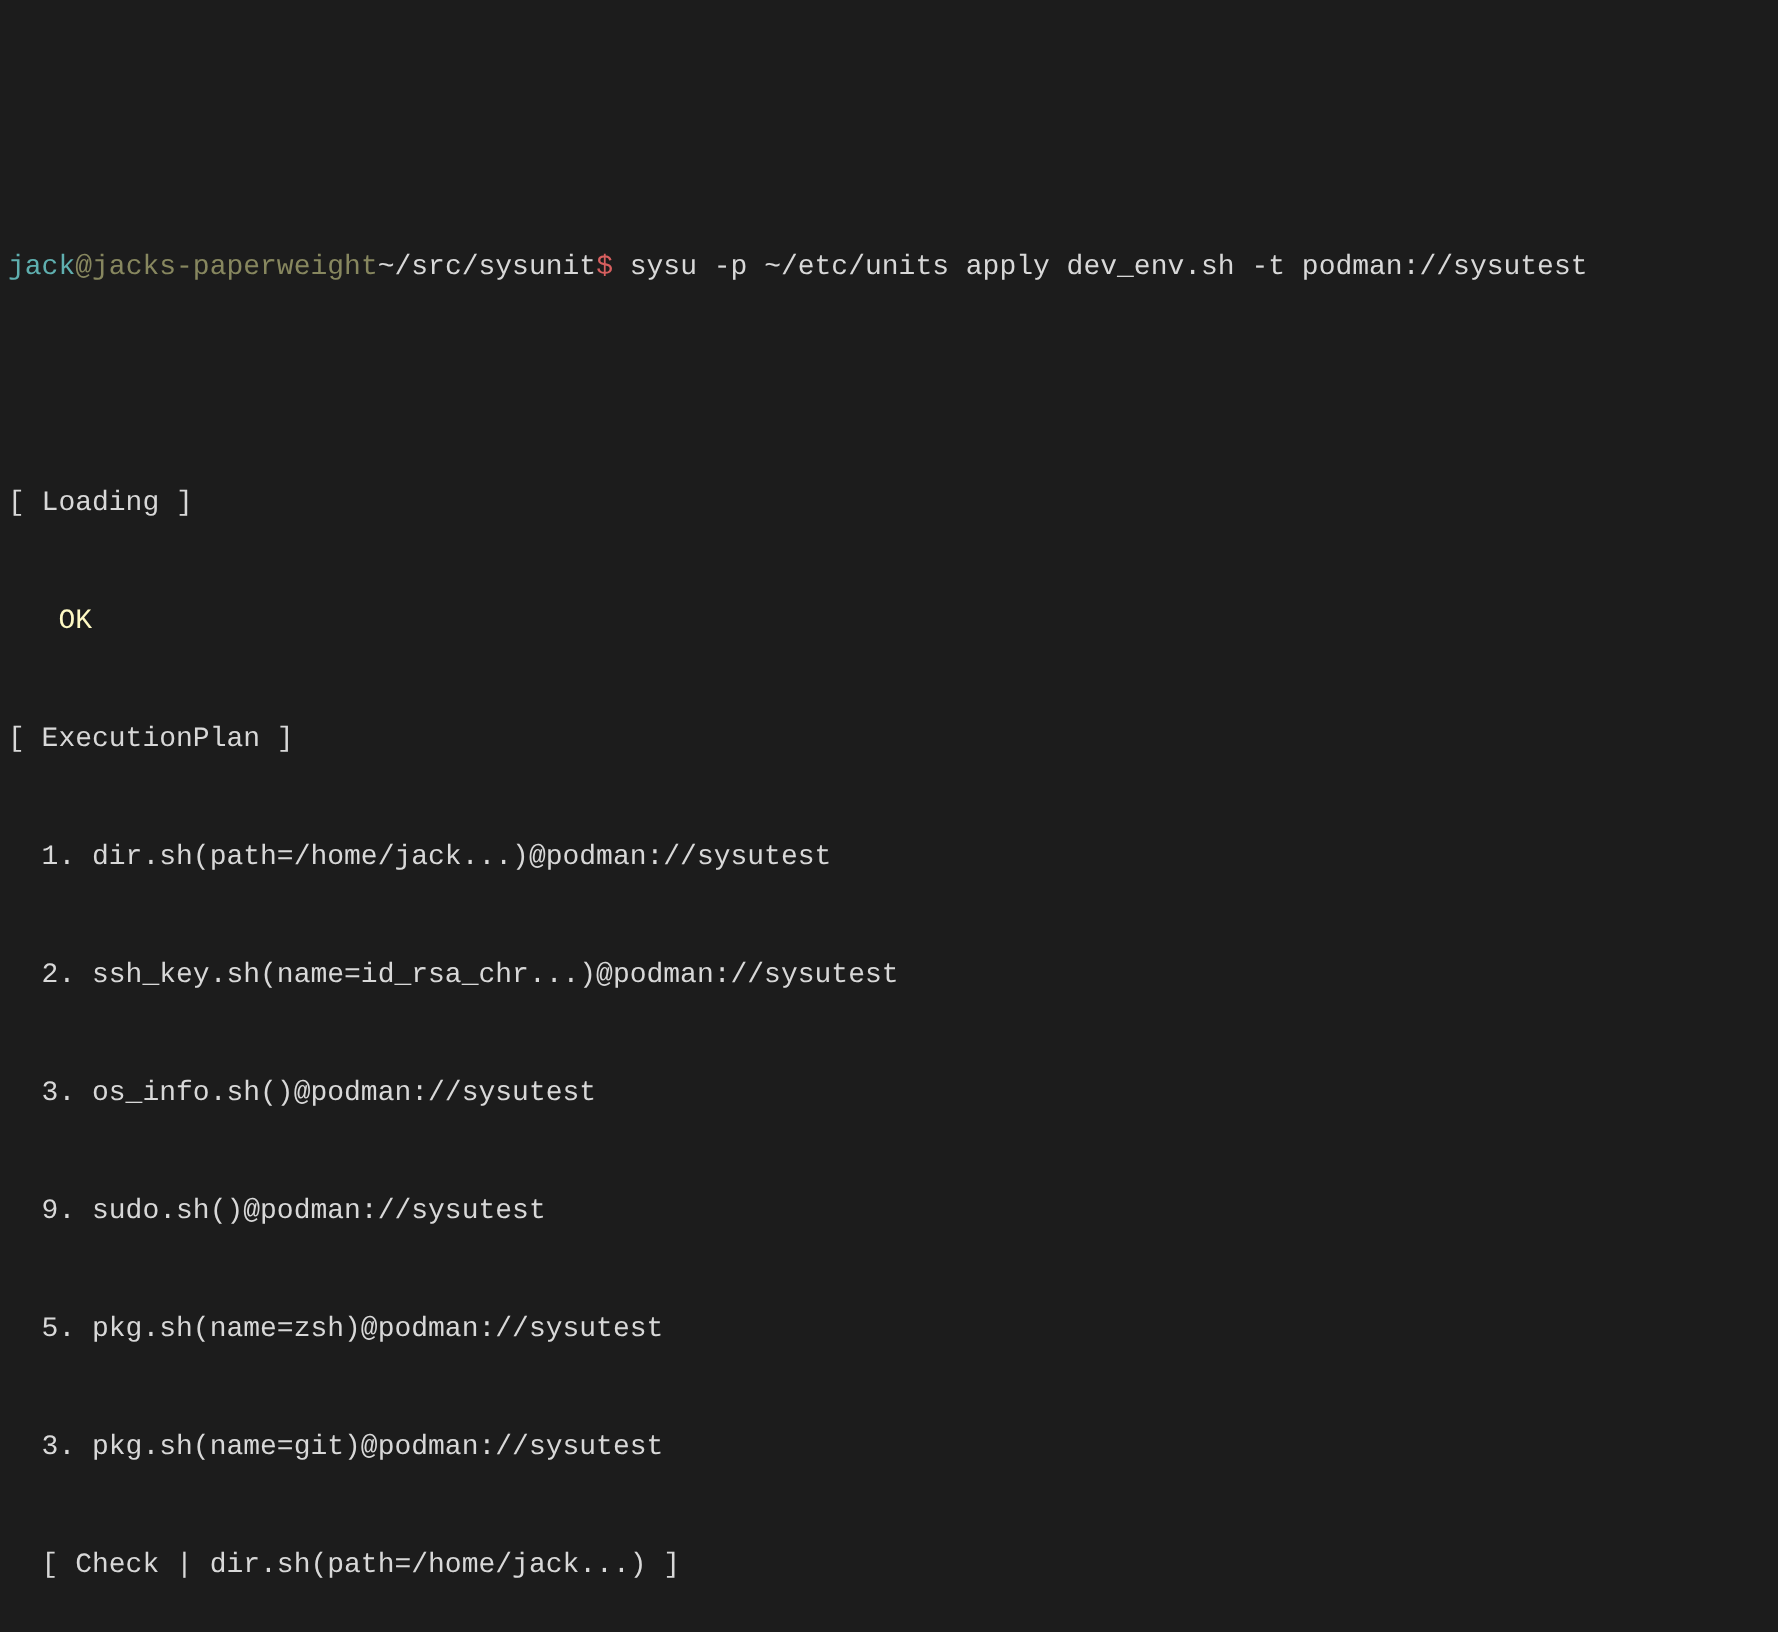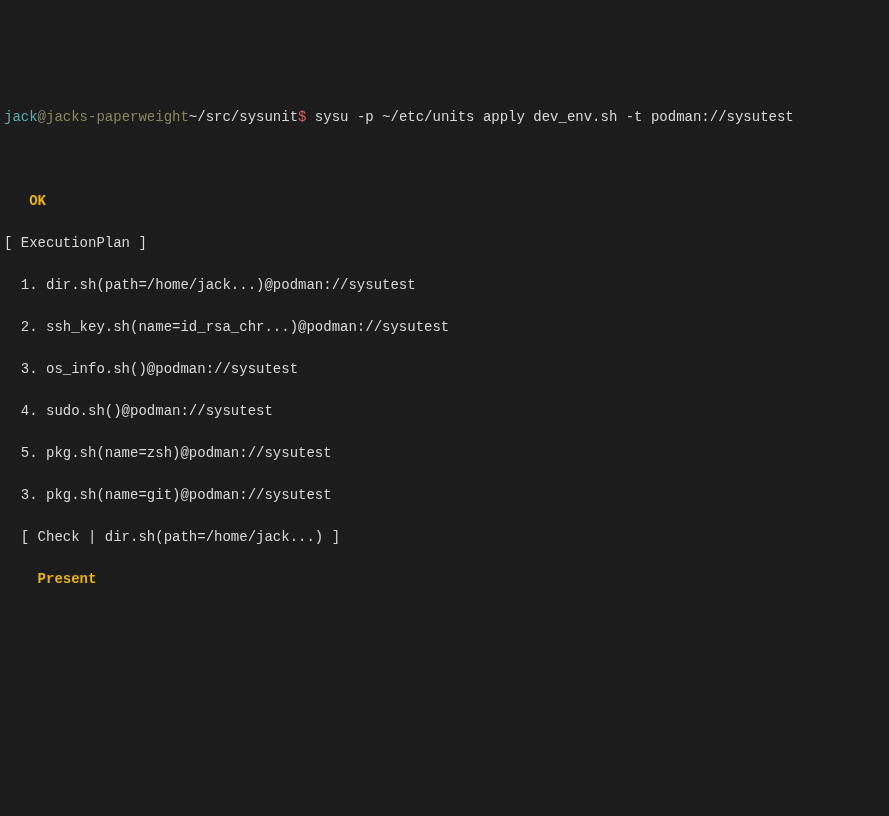--- a/index.html
+++ b/index.html
@@ -10,37 +10,38 @@
       font-size: 14px;
       line-height: 21px;
       padding: 2px 4px;
       width: 889px;
       white-space: pre;
     }
     .cyan { color: #5fafaf; }
     .olive { color: #87875f; }
     .red { color: #d75f5f; }
     .white { color: #d8d8d8; }
-    .bold-olive { color: #eab308; font-weight: bold; }
-    .line { display: block; }
+    .bold-olive { color: #fef9c3; font-weight: normal; }
+    .line { display: block; margin-top: 17px; }
   </style>
 </head>
 <body>
 
 
 
 <div>
 <span class="line"><span class="cyan">jack</span><span class="olive">@</span><span class="olive">jacks-paperweight</span><span class="white">~/src/sysunit</span><span class="red">$</span><span class="white"> sysu -p ~/etc/units apply dev_env.sh -t podman://sysutest</span></span>
 <span class="line"> </span>
+<span class="line white">[ Loading ]</span>
 <span class="line bold-olive">   OK</span>
 <span class="line white">[ ExecutionPlan ]</span>
 <span class="line white">  1. dir.sh(path=/home/jack...)@podman://sysutest</span>
 <span class="line white">  2. ssh_key.sh(name=id_rsa_chr...)@podman://sysutest</span>
 <span class="line white">  3. os_info.sh()@podman://sysutest</span>
-<span class="line white">  4. sudo.sh()@podman://sysutest</span>
+<span class="line white">  9. sudo.sh()@podman://sysutest</span>
 <span class="line white">  5. pkg.sh(name=zsh)@podman://sysutest</span>
 <span class="line white">  3. pkg.sh(name=git)@podman://sysutest</span>
 <span class="line white">  [ Check | dir.sh(path=/home/jack...) ]</span>
 <span class="line bold-olive">    Present</span>
 
 
 
 
 
 

